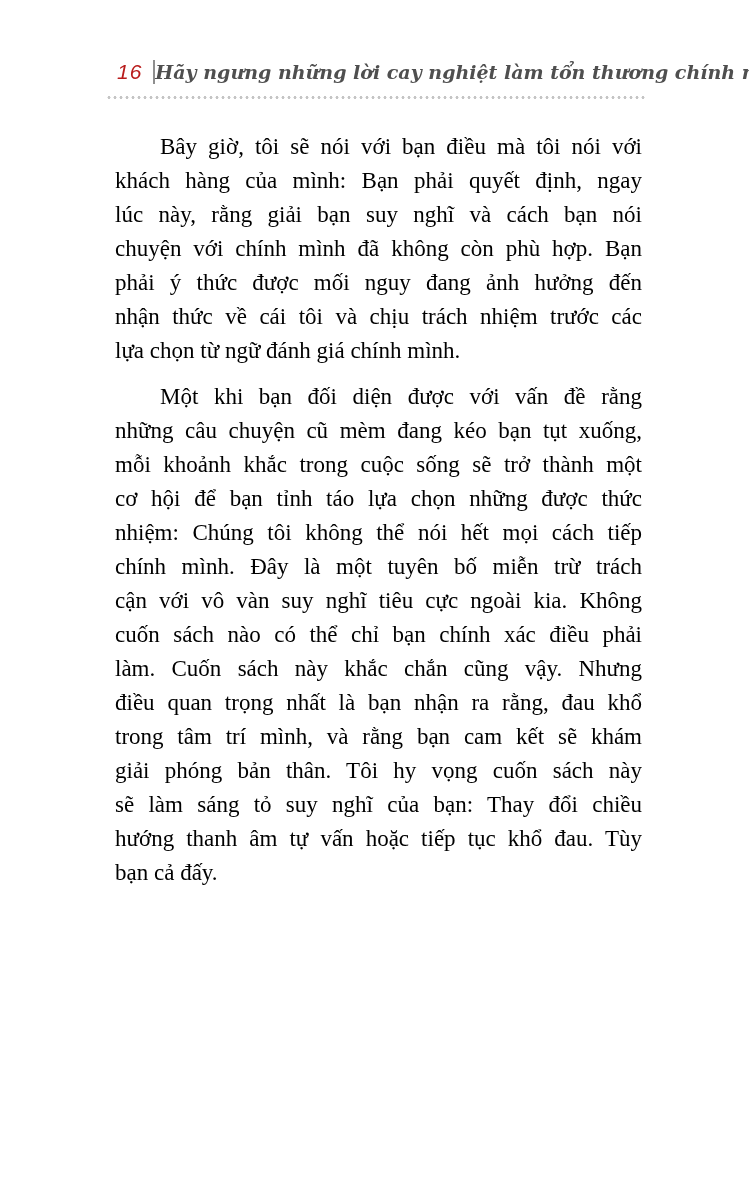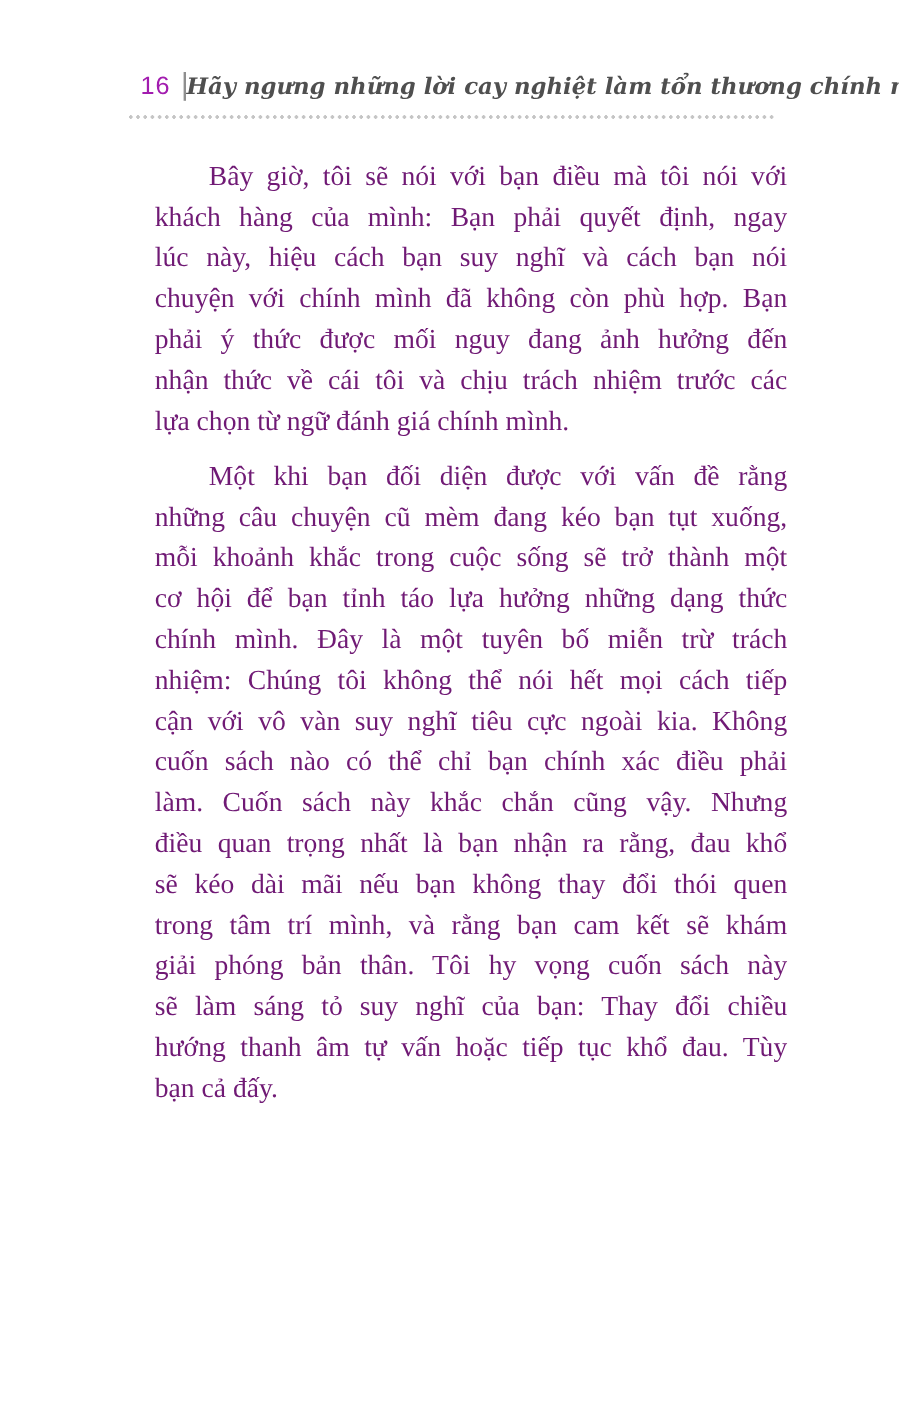--- a/index.html
+++ b/index.html
@@ -20,22 +20,23 @@
   
   .header {
     display: flex;
     align-items: center;
     height: 28px;
     padding-left: 11px;
   }
   .page-num {
     font-family: "Liberation Sans", "DejaVu Sans", sans-serif;
     font-size: 21px;
-    color: #a21caf;
+    color: #b91c1c;
     letter-spacing: 1px;
+    font-style: italic;
   }
   .header-divider {
     display: inline-block;
     width: 2px;
     height: 24px;
     background: #8f8f8f;
     margin-left: 11px;
     flex: 0 0 auto;
   }
   .running-title {
@@ -52,23 +53,23 @@
     margin-top: 9px;
     height: 5px;
     background-image: radial-gradient(circle, #c5c5c5 1.4px, rgba(0,0,0,0) 1.6px);
     background-size: 6px 5px;
     background-position: 0 50%;
     background-repeat: repeat-x;
   }
   
   .body-text {
     margin-top: 30px;
-    margin-left: 23px;
+    margin-left: 9px;
     width: 527px;
-    color: #701a75;
+    color: #000000;
     font-size: 23px;
   }
   .paragraph + .paragraph { margin-top: 12px; font-family: Liberation Serif, serif; }
   .line {
     height: 34px;
     line-height: 34px;
     overflow: hidden;
     text-align: justify;
     text-align-last: justify;
     white-space: normal;
@@ -83,38 +84,37 @@
   <div class="header">
     <span class="page-num">16</span>
     <span class="header-divider"></span>
     <span class="running-title">Hãy ngưng những lời cay nghiệt làm tổn thương chính mình</span>
   </div>
   <div class="dotted-rule"></div>
   <div class="body-text" id="body-text">
       <div class="paragraph">
         <div class="line first">Bây giờ, tôi sẽ nói với bạn điều mà tôi nói với</div>
         <div class="line">khách hàng của mình: Bạn phải quyết định, ngay</div>
-        <div class="line">lúc này, hiệu cách bạn suy nghĩ và cách bạn nói</div>
+        <div class="line">lúc này, rằng giải bạn suy nghĩ và cách bạn nói</div>
         <div class="line">chuyện với chính mình đã không còn phù hợp. Bạn</div>
         <div class="line">phải ý thức được mối nguy đang ảnh hưởng đến</div>
         <div class="line">nhận thức về cái tôi và chịu trách nhiệm trước các</div>
         <div class="line last">lựa chọn từ ngữ đánh giá chính mình.</div>
       </div>
       <div class="paragraph">
         <div class="line first">Một khi bạn đối diện được với vấn đề rằng</div>
         <div class="line">những câu chuyện cũ mèm đang kéo bạn tụt xuống,</div>
         <div class="line">mỗi khoảnh khắc trong cuộc sống sẽ trở thành một</div>
-        <div class="line">cơ hội để bạn tỉnh táo lựa hưởng những dạng thức</div>
+        <div class="line">cơ hội để bạn tỉnh táo lựa chọn những được thức</div>
+        <div class="line">nhiệm: Chúng tôi không thể nói hết mọi cách tiếp</div>
         <div class="line">chính mình. Đây là một tuyên bố miễn trừ trách</div>
-        <div class="line">nhiệm: Chúng tôi không thể nói hết mọi cách tiếp</div>
         <div class="line">cận với vô vàn suy nghĩ tiêu cực ngoài kia. Không</div>
         <div class="line">cuốn sách nào có thể chỉ bạn chính xác điều phải</div>
         <div class="line">làm. Cuốn sách này khắc chắn cũng vậy. Nhưng</div>
         <div class="line">điều quan trọng nhất là bạn nhận ra rằng, đau khổ</div>
-        <div class="line">sẽ kéo dài mãi nếu bạn không thay đổi thói quen</div>
         <div class="line">trong tâm trí mình, và rằng bạn cam kết sẽ khám</div>
         <div class="line">giải phóng bản thân. Tôi hy vọng cuốn sách này</div>
         <div class="line">sẽ làm sáng tỏ suy nghĩ của bạn: Thay đổi chiều</div>
         <div class="line">hướng thanh âm tự vấn hoặc tiếp tục khổ đau. Tùy</div>
         <div class="line last">bạn cả đấy.</div>
       </div>
     </div>
 </div>
 
 </body></html>

